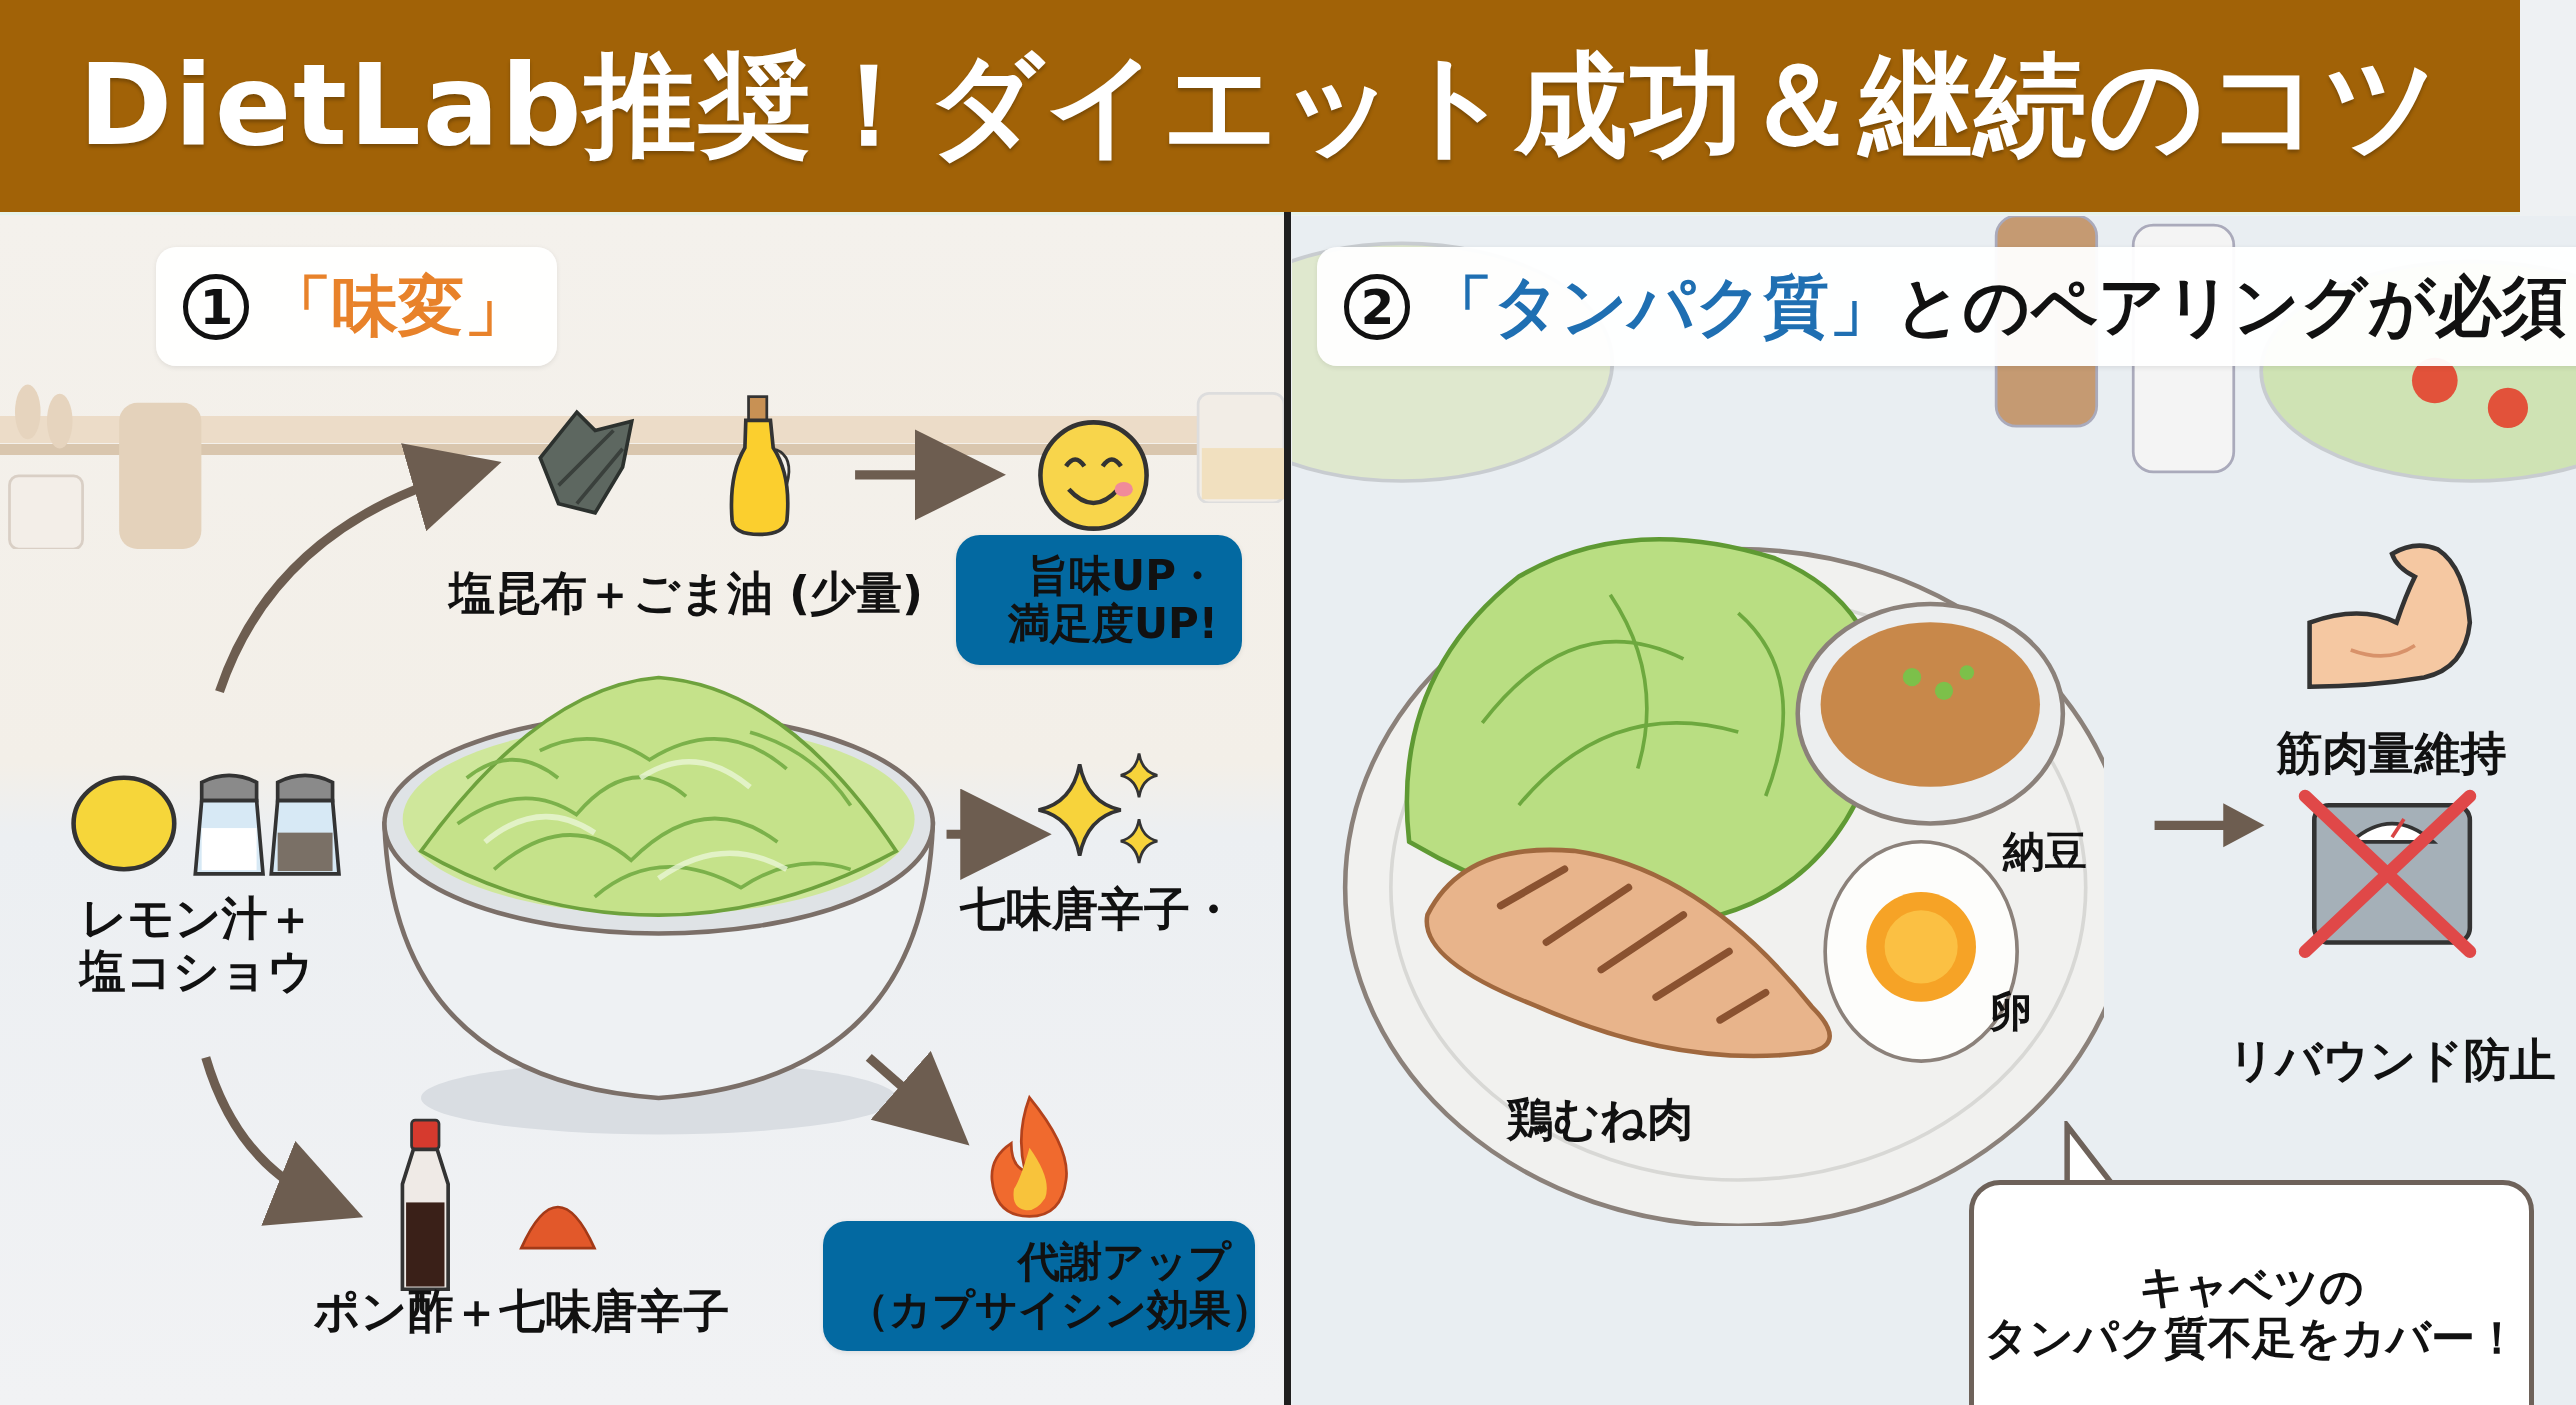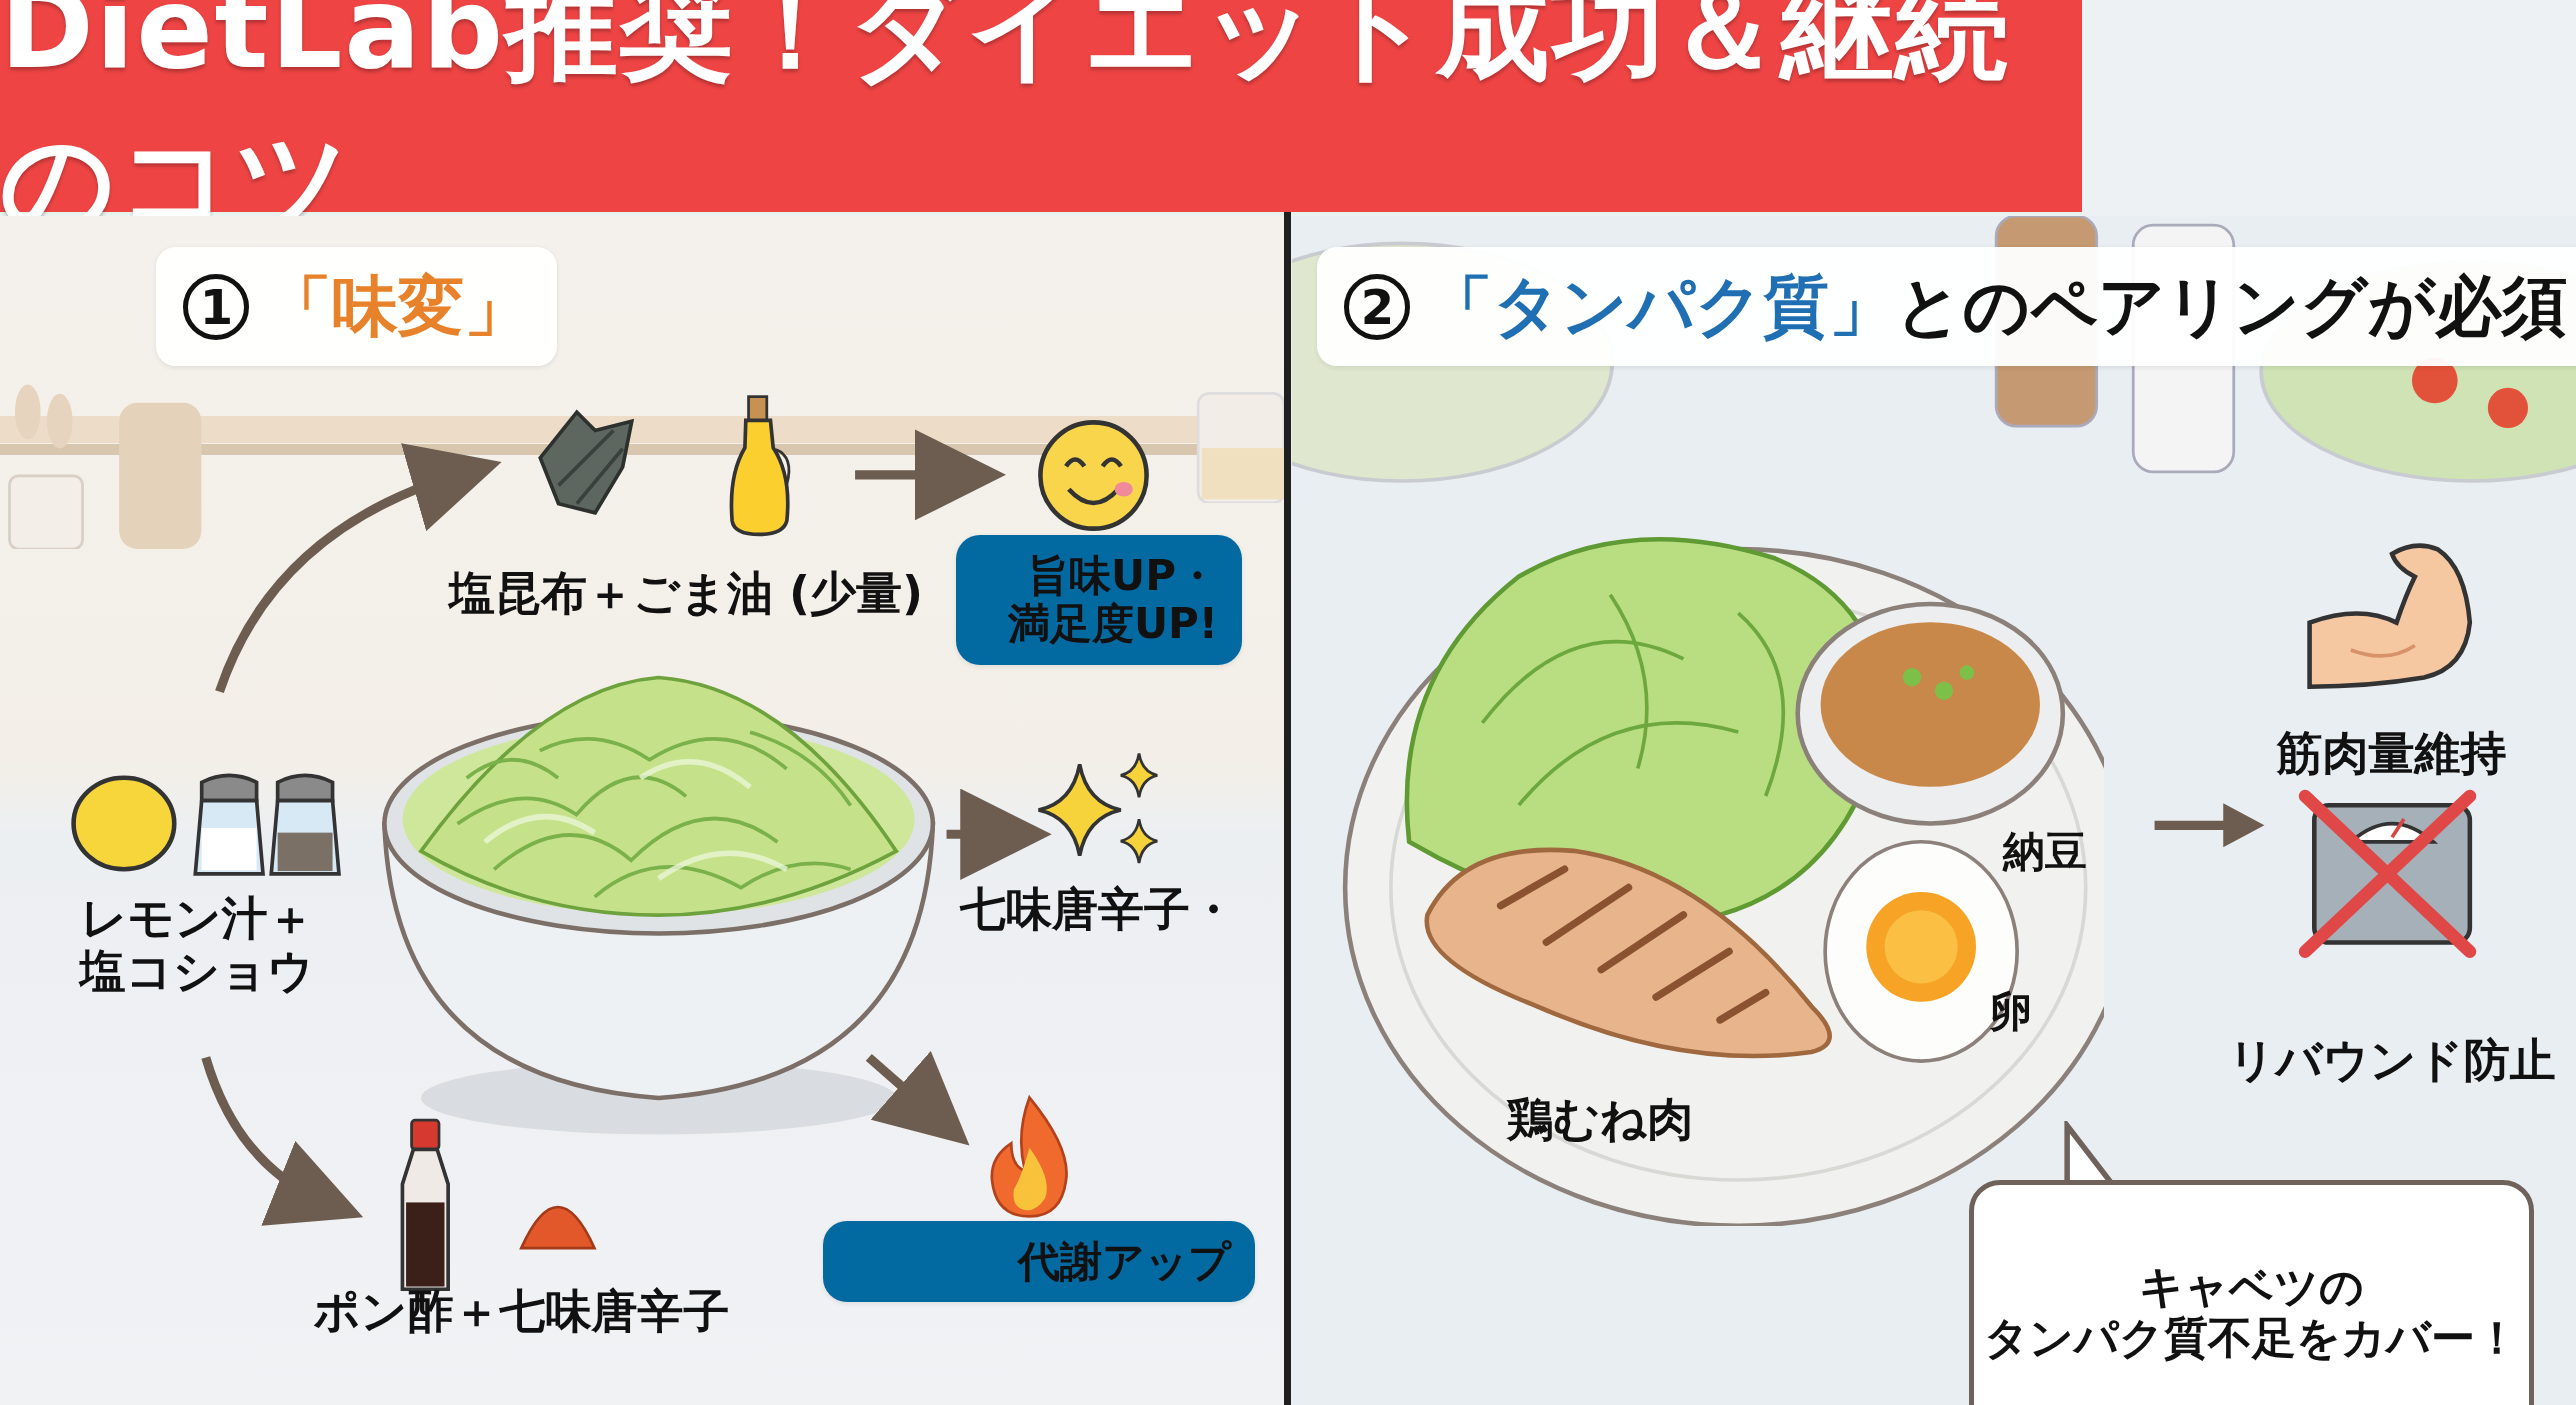--- a/index.html
+++ b/index.html
@@ -1,18 +1,18 @@
 <!DOCTYPE html>
 <html style="font-size:14.6px"><head>
 <meta charset="utf-8">
 <style>
   html,body{margin:0;padding:0;}
   body{width:2576px;height:1405px;overflow:hidden;position:relative;background:#eef1f3;font-family:"DejaVu Sans","Liberation Sans",sans-serif;}
   .abs{position:absolute;}
-  .header{left:0;top:0;width:2082px;height:212px;background:#ef4444;display:flex;align-items:center;justify-content:center;border-bottom:3.7px solid #e6f3ea;}
+  .header{left:0;top:0;width:2520px;height:212px;background:#a16207;display:flex;align-items:center;justify-content:center;border-bottom:3.7px solid #e6f3ea;}
   .header h1{margin:0;color:#fff;font-size:113px;font-weight:bold;letter-spacing:1.8px;text-shadow:0 2.7px 3.7px rgba(0,0,0,.25);}
   .panel-left{left:0;top:216px;width:1284px;height:1189px;background:linear-gradient(180deg,#f4f1ec 0%,#f3efe8 46%,#eceff2 52%,#f1f2f4 100%);overflow:hidden;}
   .panel-right{left:1292px;top:216px;width:1284px;height:1189px;background:#e9eef2;overflow:hidden;}
   .divider{left:1284px;top:212px;width:7.3px;height:1193px;background:#1f1f1f;}
   .counter{left:0;top:416px;width:1284px;height:27.4px;background:#ecdcc8;}
   .counter2{left:0;top:444px;width:1284px;height:11px;background:#d9c6ae;}
   .section-title{background:rgba(255,255,255,.95);border-radius:20px;height:119px;display:flex;align-items:center;padding:0 27.4px;box-shadow:0 1.8px 5.5px rgba(0,0,0,.08);font-weight:bold;font-size:66px;color:#111;white-space:nowrap;}
   .num{display:inline-flex;width:66px;height:66px;border:5.5px solid #111;border-radius:50%;align-items:center;justify-content:center;font-size:48px;margin-right:16.5px;box-sizing:border-box;}
   .orange{color:#e8822a;}
   .blue{color:#1f6fb2;}
@@ -146,20 +146,21 @@
   </g>
 </svg>
 <div class="abs label" style="left:293px;top:1285px;width:457px;font-size:46px;">ポン酢＋七味唐辛子</div>
 
 <svg class="abs" style="left:979px;top:1093px" width="101" height="128" viewBox="0 0 110 140">
   <path d="M55 5 Q100 60 95 95 Q90 135 55 135 Q18 135 14 95 Q12 70 35 55 Q35 80 50 85 Q40 45 55 5Z" fill="#f06a2e" stroke="#b3421c" stroke-width="3"></path>
   <path d="M55 60 Q80 95 72 115 Q62 130 50 128 Q35 125 38 105 Q45 95 55 60Z" fill="#f8c33b"></path>
 </svg>
 <div class="abs box label" style="left:823px;top:1221px;width:384px;font-size:42px;">
   <div>代謝アップ</div>
+  <div>（カプサイシン効果）</div>
 </div>
 
 <div class="abs divider"></div>
 
 <div class="abs panel-right"></div>
 
 <svg class="abs" style="left:1292px;top:216px" width="1284" height="329" viewBox="0 0 1404 360">
   <ellipse cx="120" cy="160" rx="230" ry="130" fill="#dfe8ce" stroke="#c8ccd0" stroke-width="4"></ellipse>
   <rect x="770" y="0" width="110" height="230" rx="22" fill="#c59a72" stroke="#aab" stroke-width="3"></rect>
   <rect x="920" y="10" width="110" height="270" rx="22" fill="#f4f4f4" stroke="#aab" stroke-width="3"></rect>

